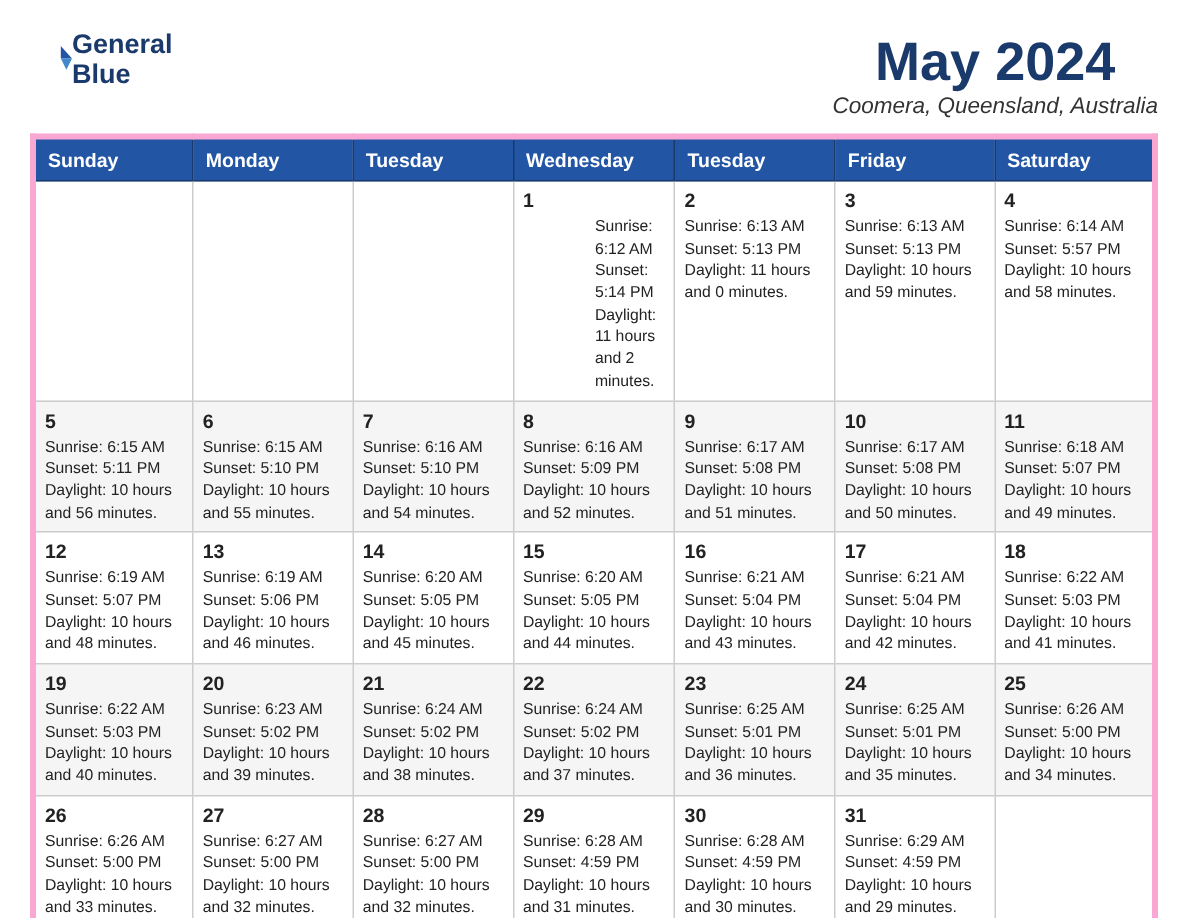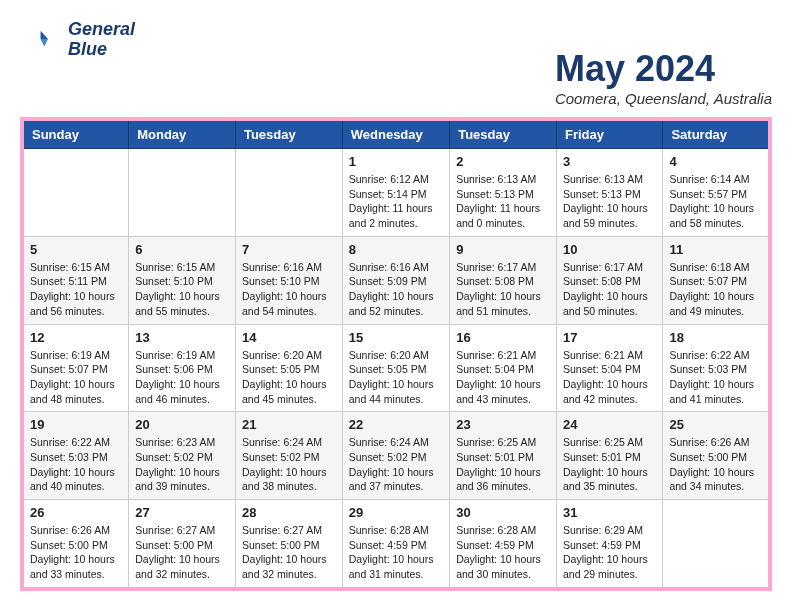--- a/index.html
+++ b/index.html
@@ -12,39 +12,37 @@
     }
     .header {
       display: flex;
       justify-content: space-between;
       align-items: flex-start;
       margin-bottom: 10px;
     }
     .logo {
       display: flex;
       align-items: center;
-      gap: 20px;
-      font-style: italic;
+      gap: 0;
     }
     .logo-text {
       font-size: 18px;
       font-weight: bold;
       color: #1a3a6b;
       line-height: 1.1;
     }
     .logo-text span {
       display: block;
     }
     .logo-icon {
       width: 28px;
       height: 28px;
     }
     .title-block {
-      text-align: left;
-      margin-top: 28px;
+      text-align: center;
     }
     .month-title {
       font-size: 36px;
       font-weight: bold;
       color: #1a3a6b;
     }
     .subtitle {
       font-size: 15px;
       color: #333;
       font-style: italic;
@@ -125,21 +123,21 @@
       </tr>
   </thead>
   <tbody>
 
   <tr>
         <td class="empty-cell"></td>
         <td class="empty-cell"></td>
         <td class="empty-cell"></td>
         <td>
           <span class="day-number">1</span>
-          <div class="day-info" style="white-space: pre-line;">Sunrise: 6:12 AM
+          <div class="day-info" style="white-space: pre-line; margin-left: 48px;">Sunrise: 6:12 AM
 Sunset: 5:14 PM
 Daylight: 11 hours
 and 2 minutes.</div>
         </td>
         <td>
           <span class="day-number">2</span>
           <div class="day-info" style="white-space: pre-line;">Sunrise: 6:13 AM
 Sunset: 5:13 PM
 Daylight: 11 hours
 and 0 minutes.</div>

